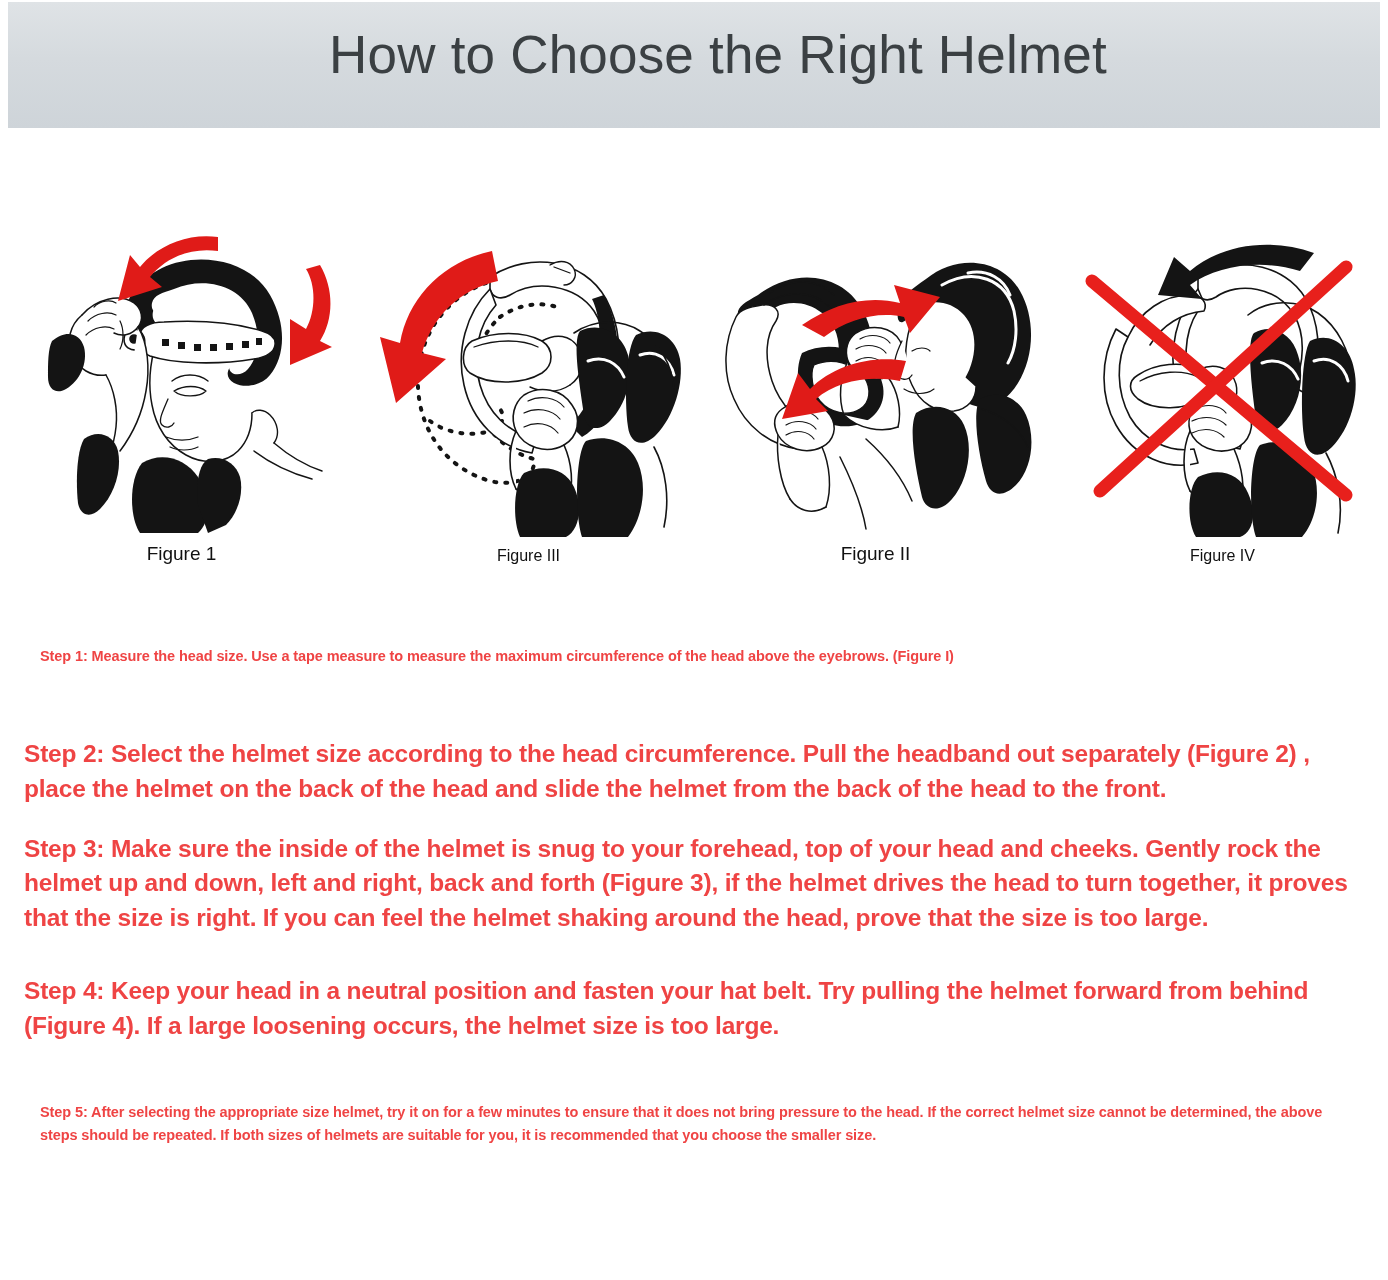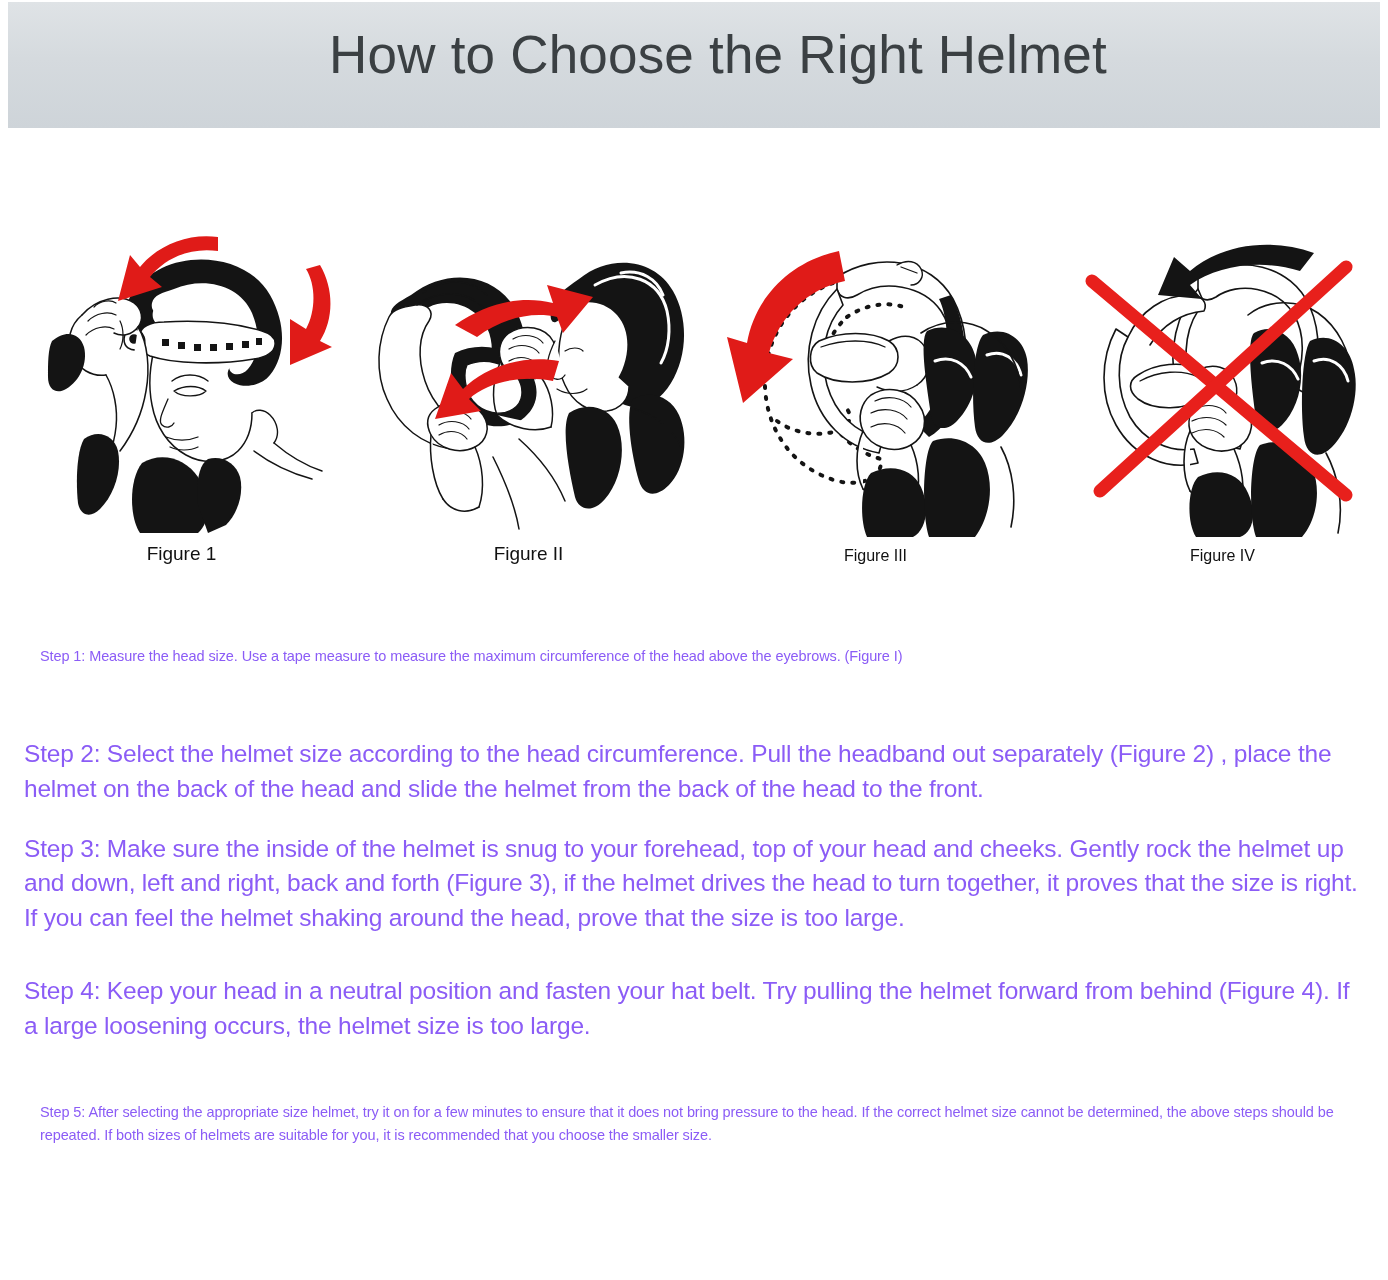--- a/index.html
+++ b/index.html
@@ -72,22 +72,23 @@
   }
 
   
   .steps {
     position: absolute;
     left: 0;
     top: 580px;
     width: 1388px;
   }
   .step {
-    color: #8b5cf6;
+    color: #ef4444;
     font-family: "Liberation Sans", sans-serif;
+    font-weight: bold;
   }
   .step-small {
     font-size: 14.5px;
     line-height: 1.55;
     padding: 0 40px;
     letter-spacing: -0.1px;
   }
   .step-large {
     font-size: 24.5px;
     line-height: 1.42;
@@ -179,91 +180,20 @@
       <g fill="#e01b18">
         <path d="M196 14 C166 10 136 22 118 44 L108 32 L96 78 L140 64 L128 54
                  C144 34 170 24 196 28 Z"></path>
       </g>
       <g fill="#e01b18">
         <path d="M298 42 C312 66 312 96 298 118 L310 124 L268 142 L268 96 L284 106
                  C294 88 294 62 284 46 Z"></path>
       </g>
     </svg>
     <div class="fig-caption">Figure 1</div>
-  </div>
-
-  <div class="figure-cell">
-    <svg class="figure-art" width="340" height="300" viewBox="0 0 340 300">
-      <g stroke="#141414" stroke-width="1.5" stroke-linejoin="round" stroke-linecap="round">
-
-        <path d="M52 62 C88 34 136 40 156 76 C172 104 168 134 152 150
-                 C142 160 128 158 126 146 C138 120 134 94 116 80
-                 C96 64 68 68 56 86 C48 98 34 96 32 84 C30 74 38 70 52 62 Z" fill="#141414" stroke="none"></path>
-        <path d="M30 84 C18 108 16 140 28 166 C40 194 64 212 92 216
-                 C108 218 118 210 114 198 C92 190 74 172 66 148
-                 C58 124 60 102 70 88 C76 78 68 70 56 72 C44 74 34 76 30 84 Z" fill="#ffffff" stroke="#141414"></path>
-
-        <path d="M64 60 C86 44 112 46 128 62" fill="none" stroke-width="1.3"></path>
-        <path d="M58 72 C80 56 108 58 124 74" fill="none" stroke-width="1.3"></path>
-
-        <path d="M96 120 C120 108 152 114 168 134 C182 152 180 172 166 184
-                 C150 198 122 196 106 180 C92 166 88 138 96 120 Z" fill="#141414" stroke="none"></path>
-        <path d="M108 132 C126 124 148 130 158 144 C166 156 164 170 154 176
-                 C142 184 124 180 114 168 C106 158 104 140 108 132 Z" fill="#ffffff" stroke="#141414" stroke-width="1.3"></path>
-
-        <path d="M76 176 C92 164 114 168 124 182 C132 194 128 208 116 214
-                 C100 222 80 216 72 202 C66 190 68 182 76 176 Z" fill="#ffffff" stroke="#141414"></path>
-        <path d="M82 182 C92 176 106 178 112 186" fill="none" stroke-width="1.2"></path>
-        <path d="M80 192 C90 186 104 188 110 196" fill="none" stroke-width="1.2"></path>
-        <path d="M80 202 C90 196 102 198 108 206" fill="none" stroke-width="1.2"></path>
-        <path d="M72 202 C70 222 74 250 84 266" fill="#ffffff" stroke="#141414"></path>
-        <path d="M116 214 C124 232 126 256 120 274" fill="#ffffff" stroke="#141414"></path>
-        <path d="M84 266 C92 278 106 282 120 274" fill="#ffffff" stroke="#141414"></path>
-
-        <path d="M150 100 C166 90 186 94 194 108 C202 122 196 138 182 144
-                 C166 150 148 142 142 128 C138 116 142 106 150 100 Z" fill="#ffffff" stroke="#141414"></path>
-        <path d="M154 106 C164 100 178 102 184 110" fill="none" stroke-width="1.2"></path>
-        <path d="M150 116 C160 110 174 112 180 120" fill="none" stroke-width="1.2"></path>
-        <path d="M150 128 C160 122 172 124 178 132" fill="none" stroke-width="1.2"></path>
-        <path d="M142 128 C134 144 132 166 138 182" fill="#ffffff" stroke="#141414"></path>
-        <path d="M182 144 C192 158 196 178 192 194" fill="#ffffff" stroke="#141414"></path>
-        <path d="M138 182 C152 196 176 200 192 194" fill="#ffffff" stroke="#141414"></path>
-
-        <path d="M220 46 C252 20 296 26 314 58 C330 86 328 124 312 150
-                 C300 170 282 178 266 172 C254 168 250 158 256 150
-                 C270 130 274 100 258 82 C242 64 214 66 204 82
-                 C196 94 190 90 192 78 C196 62 206 56 220 46 Z" fill="#141414" stroke="none"></path>
-        <path d="M236 52 C268 34 300 46 308 78 C312 96 310 116 302 130" fill="none" stroke="#ffffff" stroke-width="3"></path>
-        <path d="M262 40 C282 36 298 46 304 62" fill="none" stroke="#ffffff" stroke-width="3"></path>
-
-        <path d="M204 94 C198 114 198 136 206 152 C214 170 230 180 248 178
-                 C262 176 270 166 270 154" fill="#ffffff" stroke="#141414"></path>
-        <path d="M196 108 C190 120 186 132 190 140 C194 148 202 148 206 142" fill="#ffffff" stroke="#141414" stroke-width="1.3"></path>
-        <path d="M206 118 C212 114 220 114 224 118" fill="none" stroke-width="1.2"></path>
-        <path d="M198 156 C208 162 220 162 228 156" fill="none" stroke-width="1.2"></path>
-
-        <path d="M210 180 C228 168 250 174 258 192 C268 214 262 248 246 266
-                 C234 280 220 278 216 264 C210 238 202 196 210 180 Z" fill="#141414" stroke="none"></path>
-        <path d="M274 166 C292 156 312 164 320 182 C330 204 326 236 310 252
-                 C296 266 284 262 280 248 C272 220 266 178 274 166 Z" fill="#141414" stroke="none"></path>
-        <path d="M276 176 C296 182 314 196 322 214" fill="none" stroke="#141414" stroke-width="1.4"></path>
-        <path d="M160 206 C178 222 196 244 206 268" fill="#ffffff" stroke="#141414"></path>
-        <path d="M134 224 C146 248 156 272 160 296" fill="#ffffff" stroke="#141414"></path>
-      </g>
-
-      <g fill="#e01b18">
-        <path d="M96 92 C128 70 162 62 194 70 L188 52 L234 64 L204 100 L198 84
-                 C172 78 142 86 118 104 Z"></path>
-      </g>
-      <g fill="#e01b18">
-        <path d="M200 128 C166 122 128 132 104 156 L92 140 L76 186 L122 178 L110 166
-                 C130 148 164 142 194 148 Z"></path>
-      </g>
-    </svg>
-    <div class="fig-caption">Figure II</div>
   </div>
 
   <div class="figure-cell">
     <svg class="figure-art" width="310" height="300" viewBox="0 0 310 300">
       <g stroke="#141414" stroke-width="1.6" stroke-linejoin="round" stroke-linecap="round" fill="none">
 
         <path d="M112 46 C68 62 42 104 44 150 C46 196 74 232 116 244
                  C142 250 162 240 160 222 C130 214 108 190 102 160
                  C96 128 106 98 126 80" stroke="#141414" stroke-width="4" stroke-dasharray="2 9"></path>
         <path d="M56 184 C72 196 96 200 116 194 C128 190 132 180 126 172" stroke="#141414" stroke-width="4" stroke-dasharray="2 9"></path>
@@ -313,20 +243,91 @@
 
       <g fill="#e01b18">
         <path d="M118 14 C70 24 34 60 26 106 L6 100 L22 166 L72 122 L48 116
                  C58 80 86 52 124 44 Z"></path>
       </g>
     </svg>
     <div class="fig-caption small">Figure III</div>
   </div>
 
   <div class="figure-cell">
+    <svg class="figure-art" width="340" height="300" viewBox="0 0 340 300">
+      <g stroke="#141414" stroke-width="1.5" stroke-linejoin="round" stroke-linecap="round">
+
+        <path d="M52 62 C88 34 136 40 156 76 C172 104 168 134 152 150
+                 C142 160 128 158 126 146 C138 120 134 94 116 80
+                 C96 64 68 68 56 86 C48 98 34 96 32 84 C30 74 38 70 52 62 Z" fill="#141414" stroke="none"></path>
+        <path d="M30 84 C18 108 16 140 28 166 C40 194 64 212 92 216
+                 C108 218 118 210 114 198 C92 190 74 172 66 148
+                 C58 124 60 102 70 88 C76 78 68 70 56 72 C44 74 34 76 30 84 Z" fill="#ffffff" stroke="#141414"></path>
+
+        <path d="M64 60 C86 44 112 46 128 62" fill="none" stroke-width="1.3"></path>
+        <path d="M58 72 C80 56 108 58 124 74" fill="none" stroke-width="1.3"></path>
+
+        <path d="M96 120 C120 108 152 114 168 134 C182 152 180 172 166 184
+                 C150 198 122 196 106 180 C92 166 88 138 96 120 Z" fill="#141414" stroke="none"></path>
+        <path d="M108 132 C126 124 148 130 158 144 C166 156 164 170 154 176
+                 C142 184 124 180 114 168 C106 158 104 140 108 132 Z" fill="#ffffff" stroke="#141414" stroke-width="1.3"></path>
+
+        <path d="M76 176 C92 164 114 168 124 182 C132 194 128 208 116 214
+                 C100 222 80 216 72 202 C66 190 68 182 76 176 Z" fill="#ffffff" stroke="#141414"></path>
+        <path d="M82 182 C92 176 106 178 112 186" fill="none" stroke-width="1.2"></path>
+        <path d="M80 192 C90 186 104 188 110 196" fill="none" stroke-width="1.2"></path>
+        <path d="M80 202 C90 196 102 198 108 206" fill="none" stroke-width="1.2"></path>
+        <path d="M72 202 C70 222 74 250 84 266" fill="#ffffff" stroke="#141414"></path>
+        <path d="M116 214 C124 232 126 256 120 274" fill="#ffffff" stroke="#141414"></path>
+        <path d="M84 266 C92 278 106 282 120 274" fill="#ffffff" stroke="#141414"></path>
+
+        <path d="M150 100 C166 90 186 94 194 108 C202 122 196 138 182 144
+                 C166 150 148 142 142 128 C138 116 142 106 150 100 Z" fill="#ffffff" stroke="#141414"></path>
+        <path d="M154 106 C164 100 178 102 184 110" fill="none" stroke-width="1.2"></path>
+        <path d="M150 116 C160 110 174 112 180 120" fill="none" stroke-width="1.2"></path>
+        <path d="M150 128 C160 122 172 124 178 132" fill="none" stroke-width="1.2"></path>
+        <path d="M142 128 C134 144 132 166 138 182" fill="#ffffff" stroke="#141414"></path>
+        <path d="M182 144 C192 158 196 178 192 194" fill="#ffffff" stroke="#141414"></path>
+        <path d="M138 182 C152 196 176 200 192 194" fill="#ffffff" stroke="#141414"></path>
+
+        <path d="M220 46 C252 20 296 26 314 58 C330 86 328 124 312 150
+                 C300 170 282 178 266 172 C254 168 250 158 256 150
+                 C270 130 274 100 258 82 C242 64 214 66 204 82
+                 C196 94 190 90 192 78 C196 62 206 56 220 46 Z" fill="#141414" stroke="none"></path>
+        <path d="M236 52 C268 34 300 46 308 78 C312 96 310 116 302 130" fill="none" stroke="#ffffff" stroke-width="3"></path>
+        <path d="M262 40 C282 36 298 46 304 62" fill="none" stroke="#ffffff" stroke-width="3"></path>
+
+        <path d="M204 94 C198 114 198 136 206 152 C214 170 230 180 248 178
+                 C262 176 270 166 270 154" fill="#ffffff" stroke="#141414"></path>
+        <path d="M196 108 C190 120 186 132 190 140 C194 148 202 148 206 142" fill="#ffffff" stroke="#141414" stroke-width="1.3"></path>
+        <path d="M206 118 C212 114 220 114 224 118" fill="none" stroke-width="1.2"></path>
+        <path d="M198 156 C208 162 220 162 228 156" fill="none" stroke-width="1.2"></path>
+
+        <path d="M210 180 C228 168 250 174 258 192 C268 214 262 248 246 266
+                 C234 280 220 278 216 264 C210 238 202 196 210 180 Z" fill="#141414" stroke="none"></path>
+        <path d="M274 166 C292 156 312 164 320 182 C330 204 326 236 310 252
+                 C296 266 284 262 280 248 C272 220 266 178 274 166 Z" fill="#141414" stroke="none"></path>
+        <path d="M276 176 C296 182 314 196 322 214" fill="none" stroke="#141414" stroke-width="1.4"></path>
+        <path d="M160 206 C178 222 196 244 206 268" fill="#ffffff" stroke="#141414"></path>
+        <path d="M134 224 C146 248 156 272 160 296" fill="#ffffff" stroke="#141414"></path>
+      </g>
+
+      <g fill="#e01b18">
+        <path d="M96 92 C128 70 162 62 194 70 L188 52 L234 64 L204 100 L198 84
+                 C172 78 142 86 118 104 Z"></path>
+      </g>
+      <g fill="#e01b18">
+        <path d="M200 128 C166 122 128 132 104 156 L92 140 L76 186 L122 178 L110 166
+                 C130 148 164 142 194 148 Z"></path>
+      </g>
+    </svg>
+    <div class="fig-caption">Figure II</div>
+  </div>
+
+  <div class="figure-cell">
     <svg class="figure-art" width="290" height="300" viewBox="0 0 290 300">
       <g stroke="#141414" stroke-width="1.6" stroke-linejoin="round" stroke-linecap="round" fill="none">
 
         <path d="M120 40 C160 16 214 28 232 70 C244 98 242 132 230 158
                  L216 150 C226 126 228 98 216 78 C200 50 160 44 138 60
                  C128 66 120 62 120 52 Z" fill="#ffffff" stroke="#141414"></path>
         <path d="M120 52 C98 76 90 114 98 148 C106 182 130 206 162 212
                  L166 198 C140 192 120 172 112 146 C104 116 108 86 126 66 Z" fill="#ffffff" stroke="#141414"></path>
 
         <path d="M38 92 C22 122 22 160 38 188 C56 220 90 234 120 226

